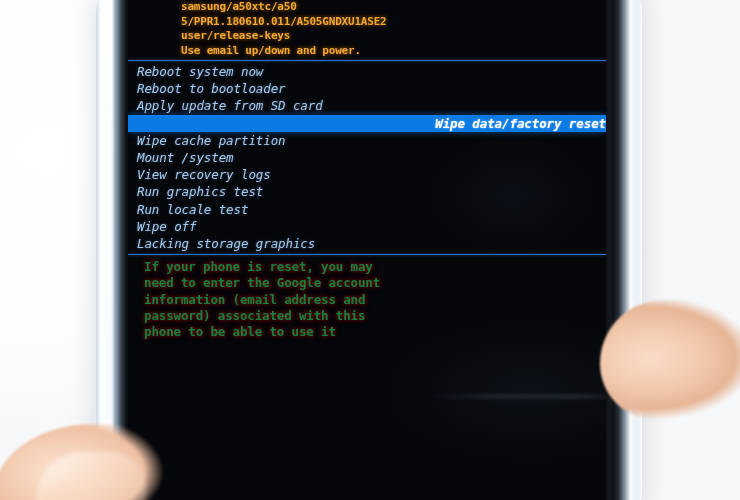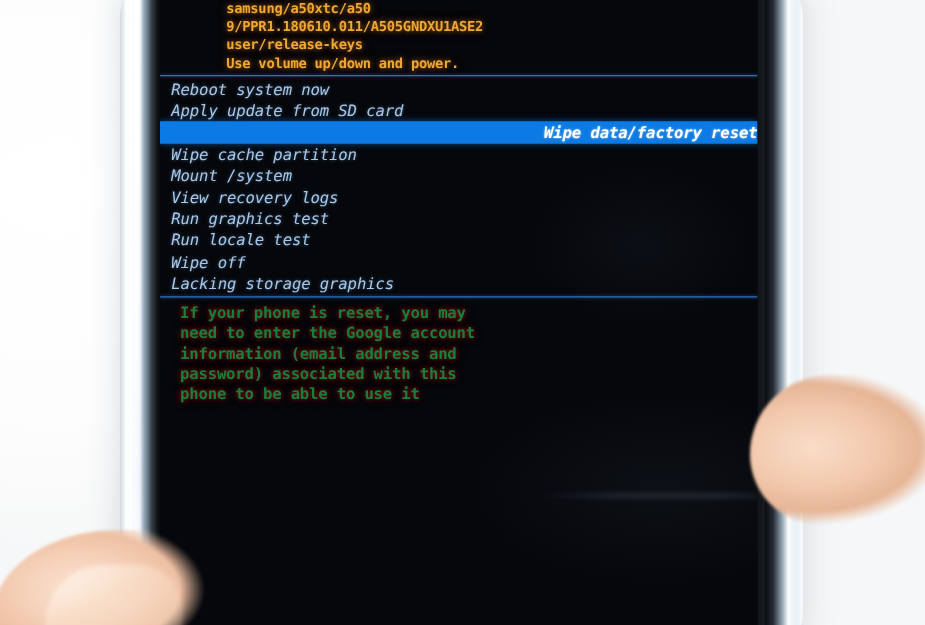--- a/index.html
+++ b/index.html
@@ -264,29 +264,30 @@
 
     <div class="glare-a"></div>
     <div class="glare-b"></div>
     <div class="glare-c"></div>
 
     <div class="console">
 
       <div class="hdr">
         <div class="hdr-line">Android Recovery</div>
         <div class="hdr-line">samsung/a50xtc/a50</div>
-        <div class="hdr-line">9/PPR1.180610.011/A505GNDXU1ASE2</div>
+        <div class="hdr-line">5/PPR1.180610.011/A505GNDXU1ASE2</div>
         <div class="hdr-line">user/release-keys</div>
-        <div class="hdr-line">Use volume up/down and power.</div>
+        <div class="hdr-line">Use email up/down and power.</div>
       </div>
 
       <div class="sep"></div>
 
       <div class="menu">
         <div class="menu-item">Reboot system now</div>
+        <div class="menu-item">Reboot to bootloader</div>
         <div class="menu-item">Apply update from SD card</div>
         <div class="menu-item selected">Wipe data/factory reset</div>
         <div class="menu-item">Wipe cache partition</div>
         <div class="menu-item">Mount /system</div>
         <div class="menu-item">View recovery logs</div>
         <div class="menu-item">Run graphics test</div>
         <div class="menu-item">Run locale test</div>
         <div class="menu-item">Wipe off</div>
         <div class="menu-item">Lacking storage graphics</div>
       </div>

